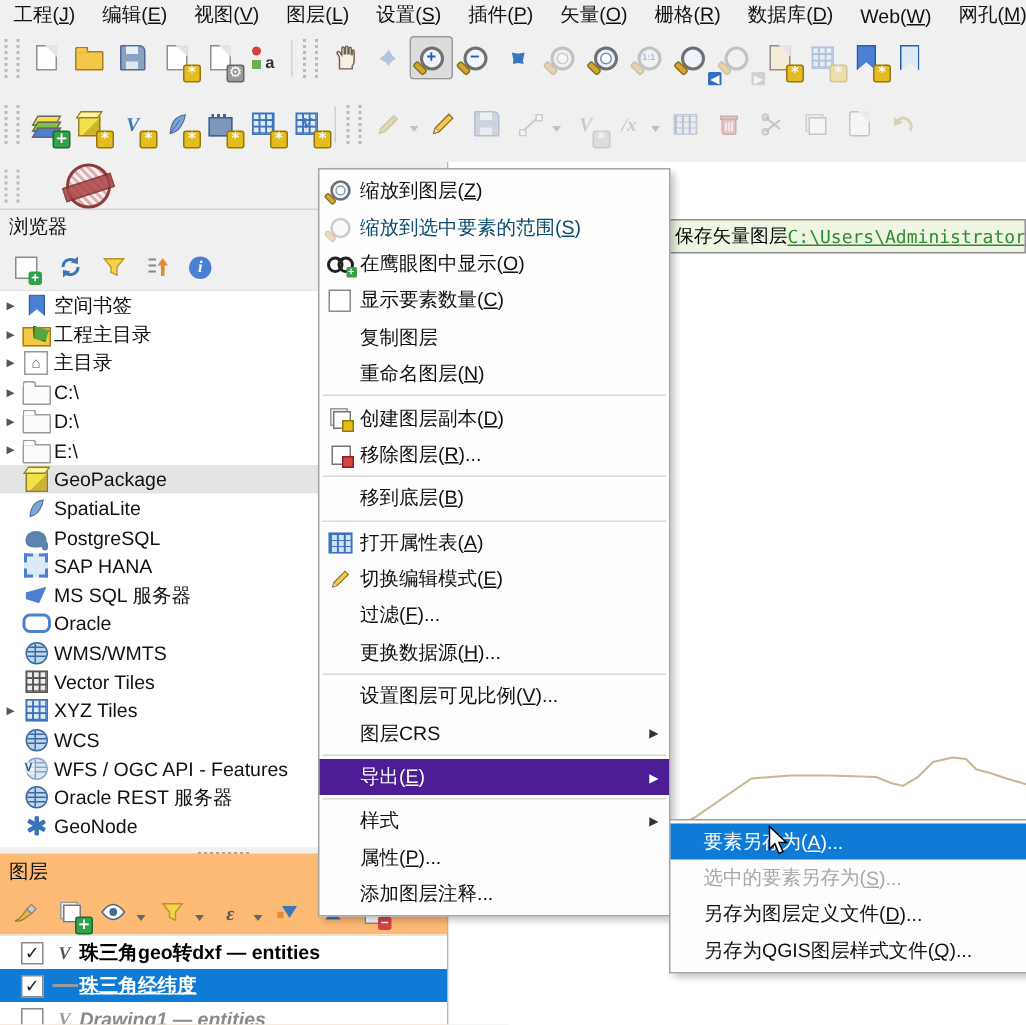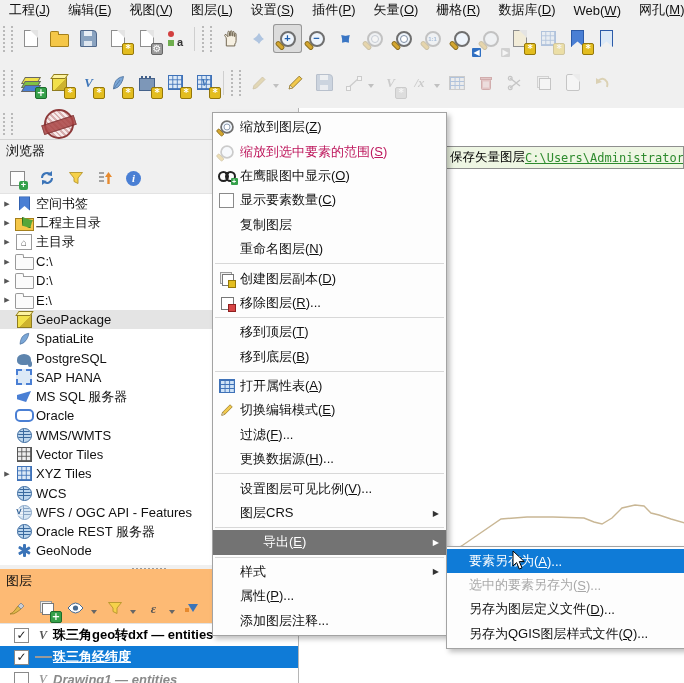--- a/index.html
+++ b/index.html
@@ -130,22 +130,22 @@
   
   .canvas{position:absolute;left:299px;top:108px;right:0;bottom:0;background:#fff;}
   
   .tooltip{position:absolute;left:446px;top:146px;right:0;height:21px;background:#eef6e3;border:1px solid #8f8f8f;display:flex;align-items:center;padding:0 3px;font-size:12.5px;white-space:nowrap;overflow:hidden;z-index:5;}
   .tooltip .path{font-family:"DejaVu Sans Mono",monospace;color:#2e8b2e;text-decoration:underline;font-size:12px;}
   
   .cmenu{position:absolute;left:212px;top:112px;width:233px;background:#fdfdfd;border:1px solid #a3a3a3;box-shadow:3px 3px 5px rgba(0,0,0,.25);padding:2px 0;z-index:10;}
   .mi{display:flex;align-items:center;height:24.4px;font-size:13px;color:#111;position:relative;}
   .mi .mic{width:27px;display:flex;justify-content:center;align-items:center;flex:0 0 auto;}
   .mi .mlabel{flex:1;white-space:nowrap;overflow:hidden;}
-  .mi.disabled{color:#be185d;}
-  .mi.sel{background:#737373;color:#fff;gap:23px;}
+  .mi.disabled{color:#0c4a6e;}
+  .mi.sel{background:#4c1d95;color:#fff;}
   .mi .subarr{font-size:8px;color:#333;padding-right:7px;}
   .mi.sel .subarr{color:#fff;}
   .msep{height:1px;background:#d8d8d8;margin:2px 2px;}
   
   .smenu{position:absolute;left:446px;top:546px;width:239px;background:#fdfdfd;border:1px solid #a3a3a3;box-shadow:3px 3px 5px rgba(0,0,0,.25);padding:2px 0;z-index:11;}
   .smi{display:flex;align-items:center;height:24.2px;font-size:13px;color:#111;padding-left:22px;white-space:nowrap;}
   .smi.sel{background:#0f7bd7;color:#fff;}
   .smi.disabled{color:#a8a8a8;}
   
   .stamp{width:26px;height:26px;border-radius:50%;border:2px solid #8d3a3a;background:repeating-linear-gradient(45deg,#f6eaea 0 2px,#d8b0b0 2px 4px);position:relative;margin-left:28px;}
@@ -707,24 +707,20 @@
         <span class="dup2">
           <span class="b2" style="width:11px;height:11px;"></span>
           <span class="corner red"></span>
         </span>
       </span>
       <span class="mlabel">移除图层(<u>R</u>)...</span>
     </div>
   <div class="msep"></div>
   <div class="mi">
       <span class="mic"></span>
-      <span class="mlabel">移到顶层(<u>T</u>)</span>
-    </div>
-  <div class="mi">
-      <span class="mic"></span>
       <span class="mlabel">移到底层(<u>B</u>)</span>
     </div>
   <div class="msep"></div>
   <div class="mi">
       <span class="mic">
         <span class="tableic"></span>
       </span>
       <span class="mlabel">打开属性表(<u>A</u>)</span>
     </div>
   <div class="mi">

